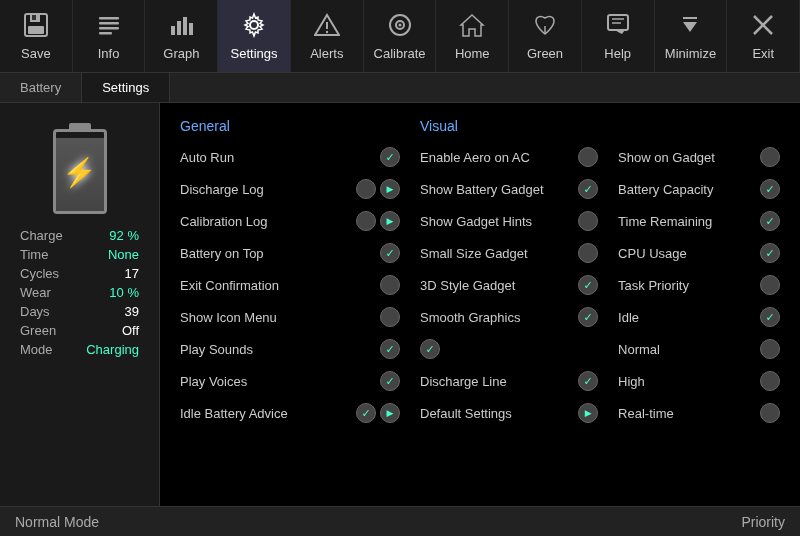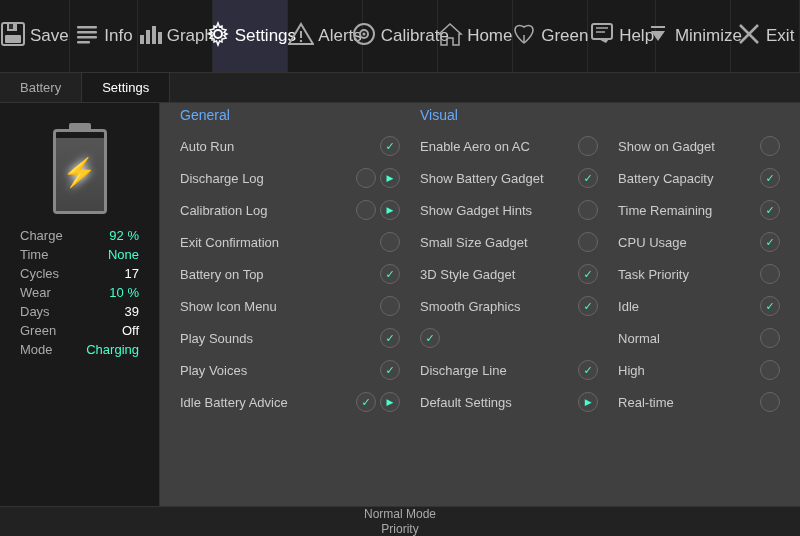--- a/index.html
+++ b/index.html
@@ -14,28 +14,28 @@
 
     
     .top-nav {
       display: flex;
       background: #1a1a1a;
       height: 73px;
       border-bottom: 1px solid #333;
     }
     .nav-item {
       display: flex;
-      flex-direction: row;
+      flex-direction: column;
       align-items: center;
       justify-content: center;
       width: 75px;
       cursor: pointer;
       gap: 4px;
       color: #ccc;
-      font-size: 17px;
+      font-size: 13px;
       border-right: 1px solid #2a2a2a;
     }
     .nav-item.active {
       background: #2d2d3d;
       color: #fff;
     }
     .nav-icon {
       font-size: 22px;
       line-height: 1;
     }
@@ -129,22 +129,22 @@
     }
     .stat-label { color: #aaa; }
     .stat-value { color: #4fc; }
     .stat-value.white { color: #fff; }
     .stat-value.green { color: #4fc; }
     .stat-value.charging { color: #4fc; }
 
     
     .settings-panel {
       flex: 1;
-      background: #404040;
-      padding: 4px 20px;
+      background: #000000;
+      padding: 15px 20px;
       overflow-y: auto;
     }
 
     .section-title {
       color: #6af;
       font-size: 14px;
       margin-bottom: 12px;
       font-weight: normal;
     }
 
@@ -210,23 +210,22 @@
 
     
     .status-bar {
       display: flex;
       justify-content: space-between;
       align-items: center;
       background: #222;
       height: 30px;
       padding: 0 15px;
       border-top: 1px solid #333;
-      font-size: 12px;
+      font-size: 14px;
       color: #aaa;
-      flex-direction: column;
     }
   </style>
 </head>
 <body>
 
 <div class="top-nav">
   <div class="nav-item">
     <span class="nav-icon">
       <svg width="26" height="26" viewBox="0 0 26 26" fill="none">
         <rect x="2" y="2" width="22" height="22" rx="2" stroke="#aaa" stroke-width="2" fill="none"></rect>
@@ -412,30 +411,30 @@
 
         <div class="setting-row">
           <span class="setting-name">Calibration Log</span>
           <div class="setting-controls">
             <button class="btn-check"></button>
             <button class="btn-play"></button>
           </div>
         </div>
 
         <div class="setting-row">
+          <span class="setting-name">Battery on Top</span>
+          <div class="setting-controls">
+            <button class="btn-check checked"></button>
+          </div>
+        </div>
+
+        <div class="setting-row">
           <span class="setting-name">Exit Confirmation</span>
           <div class="setting-controls">
             <button class="btn-check"></button>
-          </div>
-        </div>
-
-        <div class="setting-row">
-          <span class="setting-name">Battery on Top</span>
-          <div class="setting-controls">
-            <button class="btn-check checked"></button>
           </div>
         </div>
 
         <div class="setting-row">
           <span class="setting-name">Show Icon Menu</span>
           <div class="setting-controls">
             <button class="btn-check"></button>
           </div>
         </div>
 

